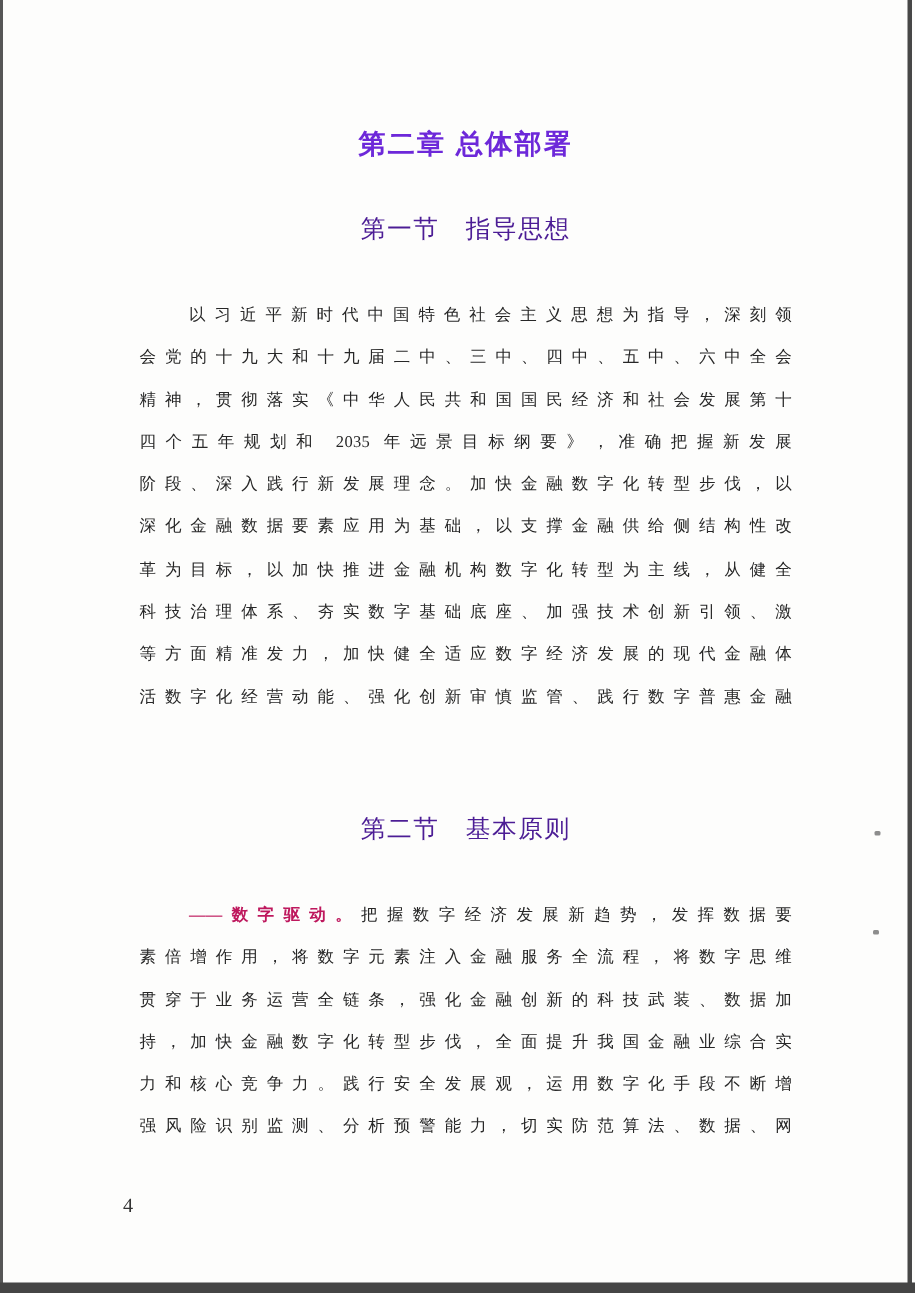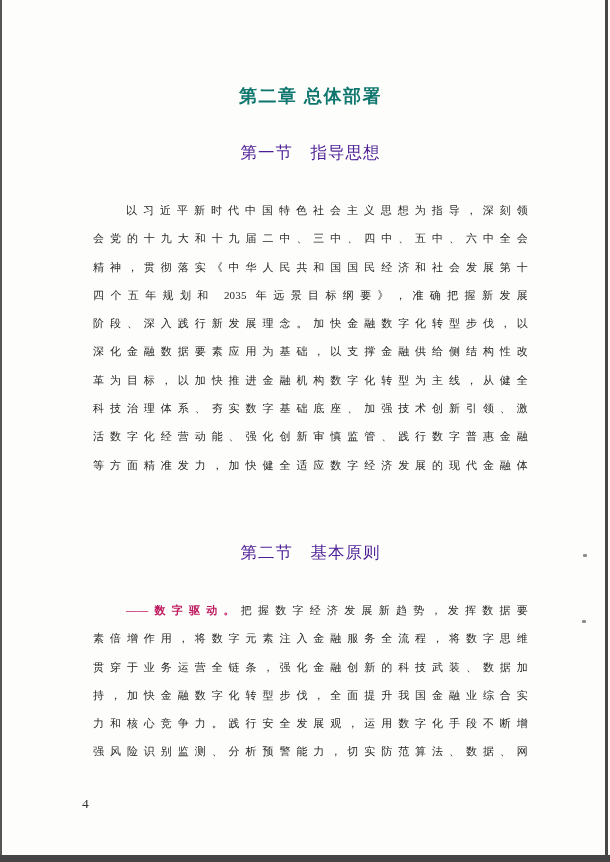--- a/index.html
+++ b/index.html
@@ -30,21 +30,21 @@
   .speck-1 { left: 583px; top: 554px; width: 4px; height: 3px; }
   .speck-2 { left: 582px; top: 620px; width: 4px; height: 3px; }
 
   .chapter-title {
     position: absolute; left: 93px; top: 84px; width: 435px;
     text-align: center;
     font-family: "Liberation Sans", "DejaVu Sans", sans-serif;
     font-weight: 700;
     font-size: 18px;
     letter-spacing: 1.5px;
-    color: #0f766e;
+    color: #6d28d9;
   }
   .section-title {
     position: absolute; left: 93px; width: 435px;
     text-align: center;
     font-size: 16.5px;
     letter-spacing: 1px;
     color: #4c1d95;
     white-space: pre;
   }
   .section-title.s1 { top: 142px; }
@@ -89,22 +89,22 @@
 
   <div class="para p1">
     <div class="line indent">以习近平新时代中国特色社会主义思想为指导，深刻领</div>
     <div class="line">会党的十九大和十九届二中、三中、四中、五中、六中全会</div>
     <div class="line">精神，贯彻落实《中华人民共和国国民经济和社会发展第十</div>
     <div class="line">四个五年规划和 2035 年远景目标纲要》，准确把握新发展</div>
     <div class="line">阶段、深入践行新发展理念。加快金融数字化转型步伐，以</div>
     <div class="line">深化金融数据要素应用为基础，以支撑金融供给侧结构性改</div>
     <div class="line">革为目标，以加快推进金融机构数字化转型为主线，从健全</div>
     <div class="line">科技治理体系、夯实数字基础底座、加强技术创新引领、激</div>
+    <div class="line">等方面精准发力，加快健全适应数字经济发展的现代金融体</div>
     <div class="line">活数字化经营动能、强化创新审慎监管、践行数字普惠金融</div>
-    <div class="line">等方面精准发力，加快健全适应数字经济发展的现代金融体</div>
   </div>
 
   <div class="section-title s2">第二节　基本原则</div>
 
   <div class="para p2">
     <div class="line indent"><span class="lead-bold">——数字驱动。</span><span>把握数字经济发展新趋势，发挥数据要</span></div>
     <div class="line">素倍增作用，将数字元素注入金融服务全流程，将数字思维</div>
     <div class="line">贯穿于业务运营全链条，强化金融创新的科技武装、数据加</div>
     <div class="line">持，加快金融数字化转型步伐，全面提升我国金融业综合实</div>
     <div class="line">力和核心竞争力。践行安全发展观，运用数字化手段不断增</div>

